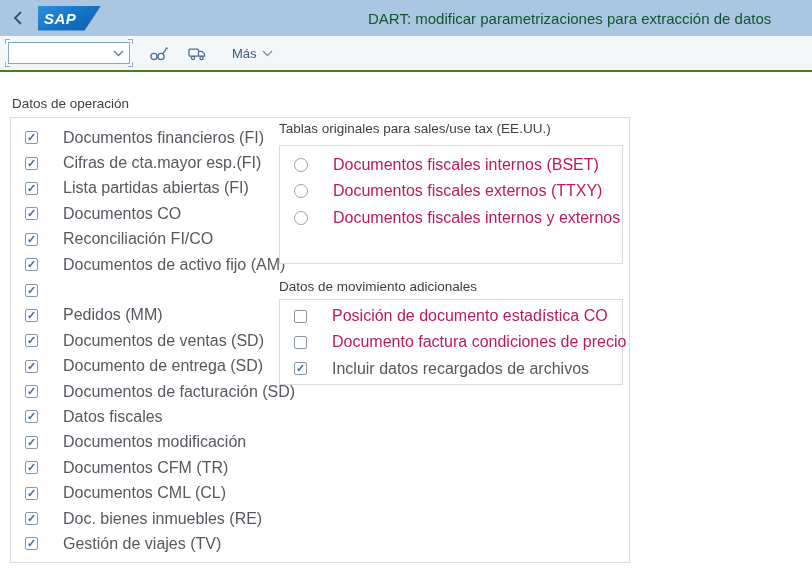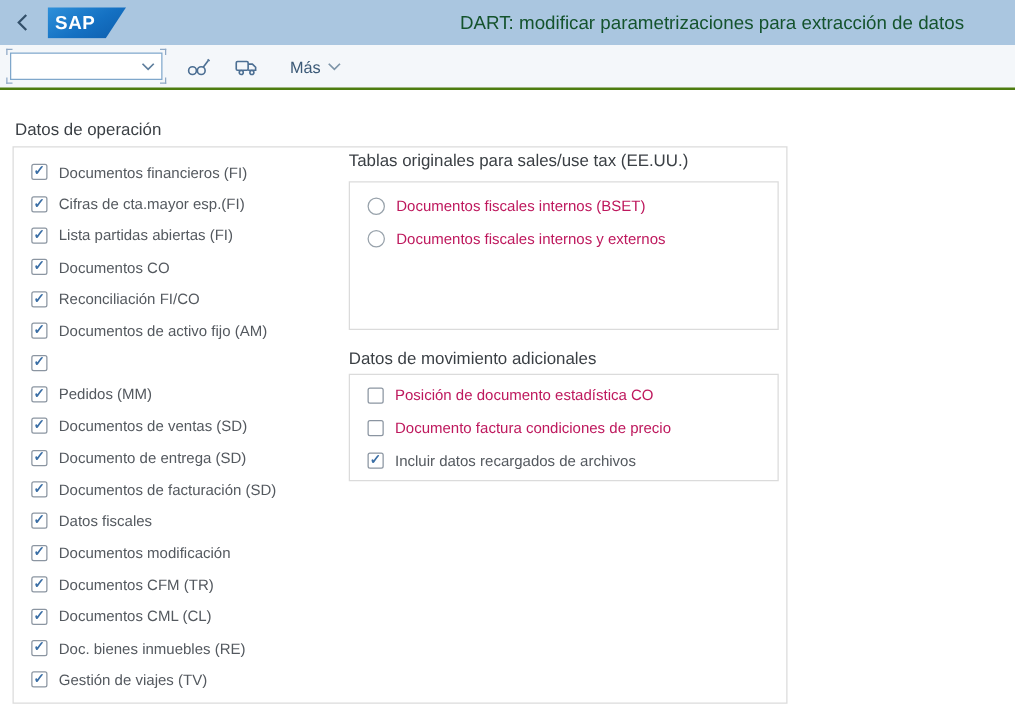--- a/index.html
+++ b/index.html
@@ -17,21 +17,21 @@
     background:#aac6e0; display:flex; align-items:center;
   }
   .back-btn {
     width:28px; height:28px; margin-left:4px; display:flex;
     align-items:center; justify-content:center; cursor:pointer;
   }
   .sap-logo {
     margin-left:6px; width:63px; height:25px;
     background:linear-gradient(150deg,#2e90da 0%,#1470c2 55%,#0d5cab 100%);
     clip-path:polygon(0 0,100% 0,74% 100%,0 100%);
-    color:#fff; font-weight:bold; font-size:15px;
+    color:#fff; font-weight:bold; font-style:italic; font-size:15px;
     letter-spacing:0.5px; display:flex; align-items:center; padding-left:6px;
   }
   .hdr-title {
     position:absolute; left:368px; width:444px; 
     color:#14532d; font-size:15px; white-space:nowrap;
   }
 
   
   .toolbar {
     position:absolute; left:0; top:36px; width:812px; height:36px;
@@ -81,21 +81,21 @@
   }
   .radio {
     width:14px; height:14px; border:1px solid #98a2ab; border-radius:50%;
     background:#fff; display:flex; align-items:center; justify-content:center;
     cursor:pointer; flex:none;
   }
   .radio .dot { width:6px; height:6px; border-radius:50%; background:transparent; }
   .radio.sel { border-color:#8b95a1; }
   .radio.sel .dot { background:#2e6191; }
 
-  .lbl { margin-left:9px; font-size:12px; color:#54595f; white-space:nowrap; }
+  .lbl { margin-left:25px; font-size:16px; color:#54595f; white-space:nowrap; }
   .lbl.muted { color:#be185d; }
 
   .right-col { position:absolute; left:268px; top:0; width:346px; }
   .grp-title { position:absolute; left:0; color:#3a3f44; font-size:13.5px; white-space:nowrap; }
   .tax-title { top:3px; }
   .grp-box { position:absolute; left:0; width:344px; border:1px solid #dbdbdb; background:#fff; }
   .tax-box { top:27px; height:119px; }
   .mv-title { top:161px; }
   .mv-box { top:181px; height:86px; }
   .grp-box .inner { position:absolute; left:14px; top:6px; }
@@ -248,20 +248,26 @@
           <div class="row">
             <span class="radio">
               <span class="dot"></span>
             </span>
             <span class="lbl muted">Documentos fiscales internos (BSET)</span>
           </div>
           <div class="row">
             <span class="radio">
               <span class="dot"></span>
             </span>
+            <span class="lbl muted">Documentos fiscales externos (TTXY)</span>
+          </div>
+          <div class="row">
+            <span class="radio">
+              <span class="dot"></span>
+            </span>
             <span class="lbl muted">Documentos fiscales internos y externos</span>
           </div>
         </div>
     </div>
 
     <div class="grp-title mv-title">Datos de movimiento adicionales</div>
     <div class="grp-box mv-box">
       <div class="inner" id="mv-list">
           <div class="row">
             <span class="cb"></span>

